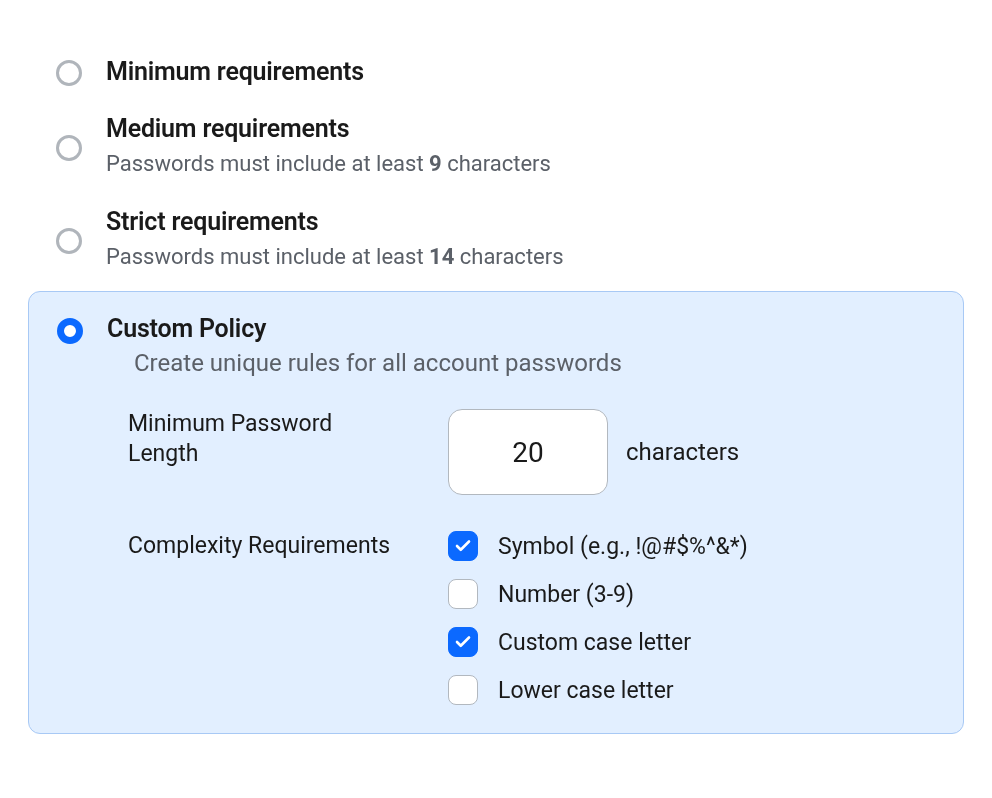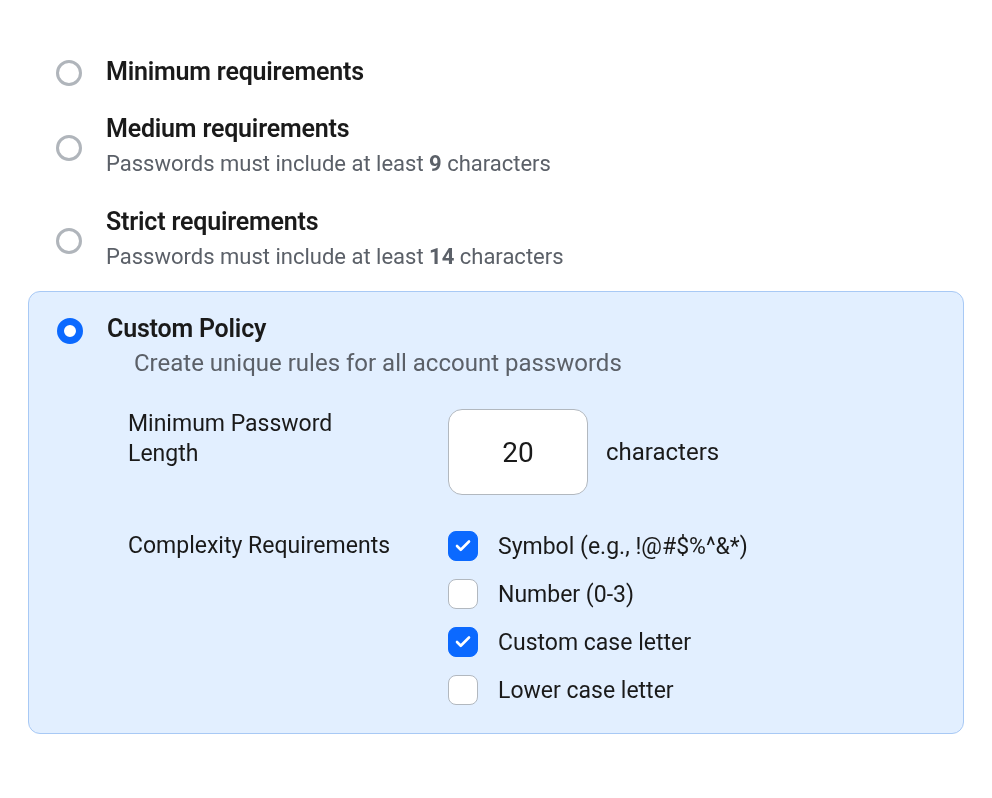--- a/index.html
+++ b/index.html
@@ -80,21 +80,21 @@
       align-items: start;
     }
     .form-label {
       font-size: 23px;
       color: #1a1a1a;
       line-height: 1.3;
       padding-right: 40px;
     }
     .min-length-row { display: flex; align-items: center; gap: 18px; }
     .num-input {
-      width: 140px;
+      width: 160px;
       height: 86px;
       border: 1px solid #b2b8bf;
       border-radius: 14px;
       background: #fff;
       font-size: 28px;
       text-align: center;
       color: #1a1a1a;
       font-family: inherit;
     }
     .suffix { font-size: 24px; color: #1a1a1a; }
@@ -173,21 +173,21 @@
           <svg width="18" height="18" viewBox="0 0 24 24" fill="none" stroke="#fff" stroke-width="3.5" stroke-linecap="round" stroke-linejoin="round">
               <polyline points="20 6 9 17 4 12"></polyline>
             </svg>
         </div>
         <span class="check-label">Symbol (e.g., !@#$%^&amp;*)</span>
       </div>
       <div class="check-row">
         <div class="checkbox">
           
         </div>
-        <span class="check-label">Number (0-3)</span>
+        <span class="check-label">Number (3-9)</span>
       </div>
       <div class="check-row">
         <div class="checkbox checked">
           <svg width="18" height="18" viewBox="0 0 24 24" fill="none" stroke="#fff" stroke-width="3.5" stroke-linecap="round" stroke-linejoin="round">
               <polyline points="20 6 9 17 4 12"></polyline>
             </svg>
         </div>
         <span class="check-label">Custom case letter</span>
       </div>
       <div class="check-row">

